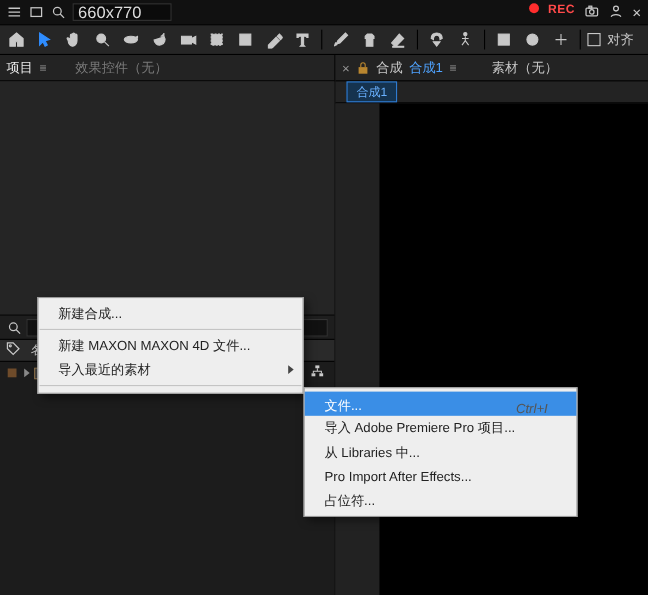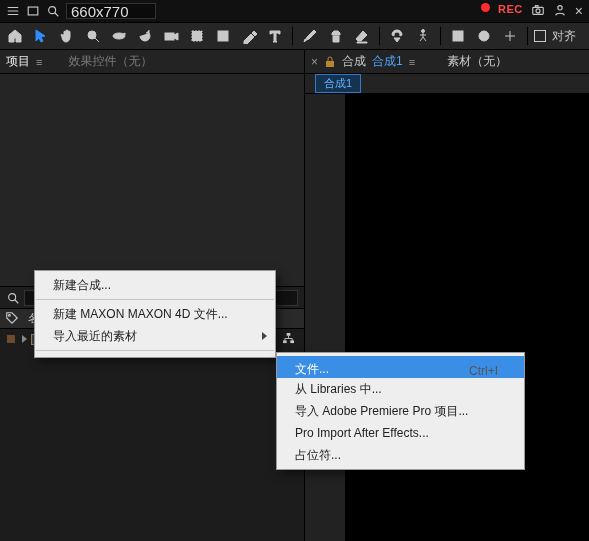--- a/index.html
+++ b/index.html
@@ -152,21 +152,21 @@
     box-shadow: 4px 4px 8px rgba(0,0,0,.5);
     font-size:12px; color:#222;
     padding:3px 0;
   }
   .ctx .mi {
     height:22px; display:flex; align-items:center;
     padding: 0 26px 0 18px;
     white-space:nowrap;
     position:relative;
   }
-  .ctx .mi .sc { color:#555; }
+  .ctx .mi .sc { color:#555;font-style:italic; }
   .ctx .mi.hassub::after {
     content:""; position:absolute; right:8px; top:50%; transform:translateY(-50%);
     width:0;height:0;border-top:4px solid transparent;border-bottom:4px solid transparent;
     border-left:5px solid #444;
   }
   .ctx .mi.hl { background:#3a8ee6; color:#fff;align-items:flex-end; }
   .ctx .mi.hl.hassub::after { border-left-color:#fff; }
   .ctx .mi .lab { flex:1; }
   .ctx .sep { height:1px; background:#c4c4c4; margin:3px 1px; }
 
@@ -423,24 +423,24 @@
   </div>
   <div class="sep"></div>
 </div>
 
 <div class="ctx sub">
   <div class="mi hl">
     <span class="lab">文件...</span>
     <span class="sc">Ctrl+I</span>
   </div>
   <div class="mi">
+    <span class="lab">导入 Adobe Premiere Pro 项目...</span>
+  </div>
+  <div class="mi">
     <span class="lab">从 Libraries 中...</span>
   </div>
   <div class="mi">
-    <span class="lab">导入 Adobe Premiere Pro 项目...</span>
-  </div>
-  <div class="mi">
     <span class="lab">Pro Import After Effects...</span>
   </div>
   <div class="mi">
     <span class="lab">占位符...</span>
   </div>
 </div>
 
 </body></html>

